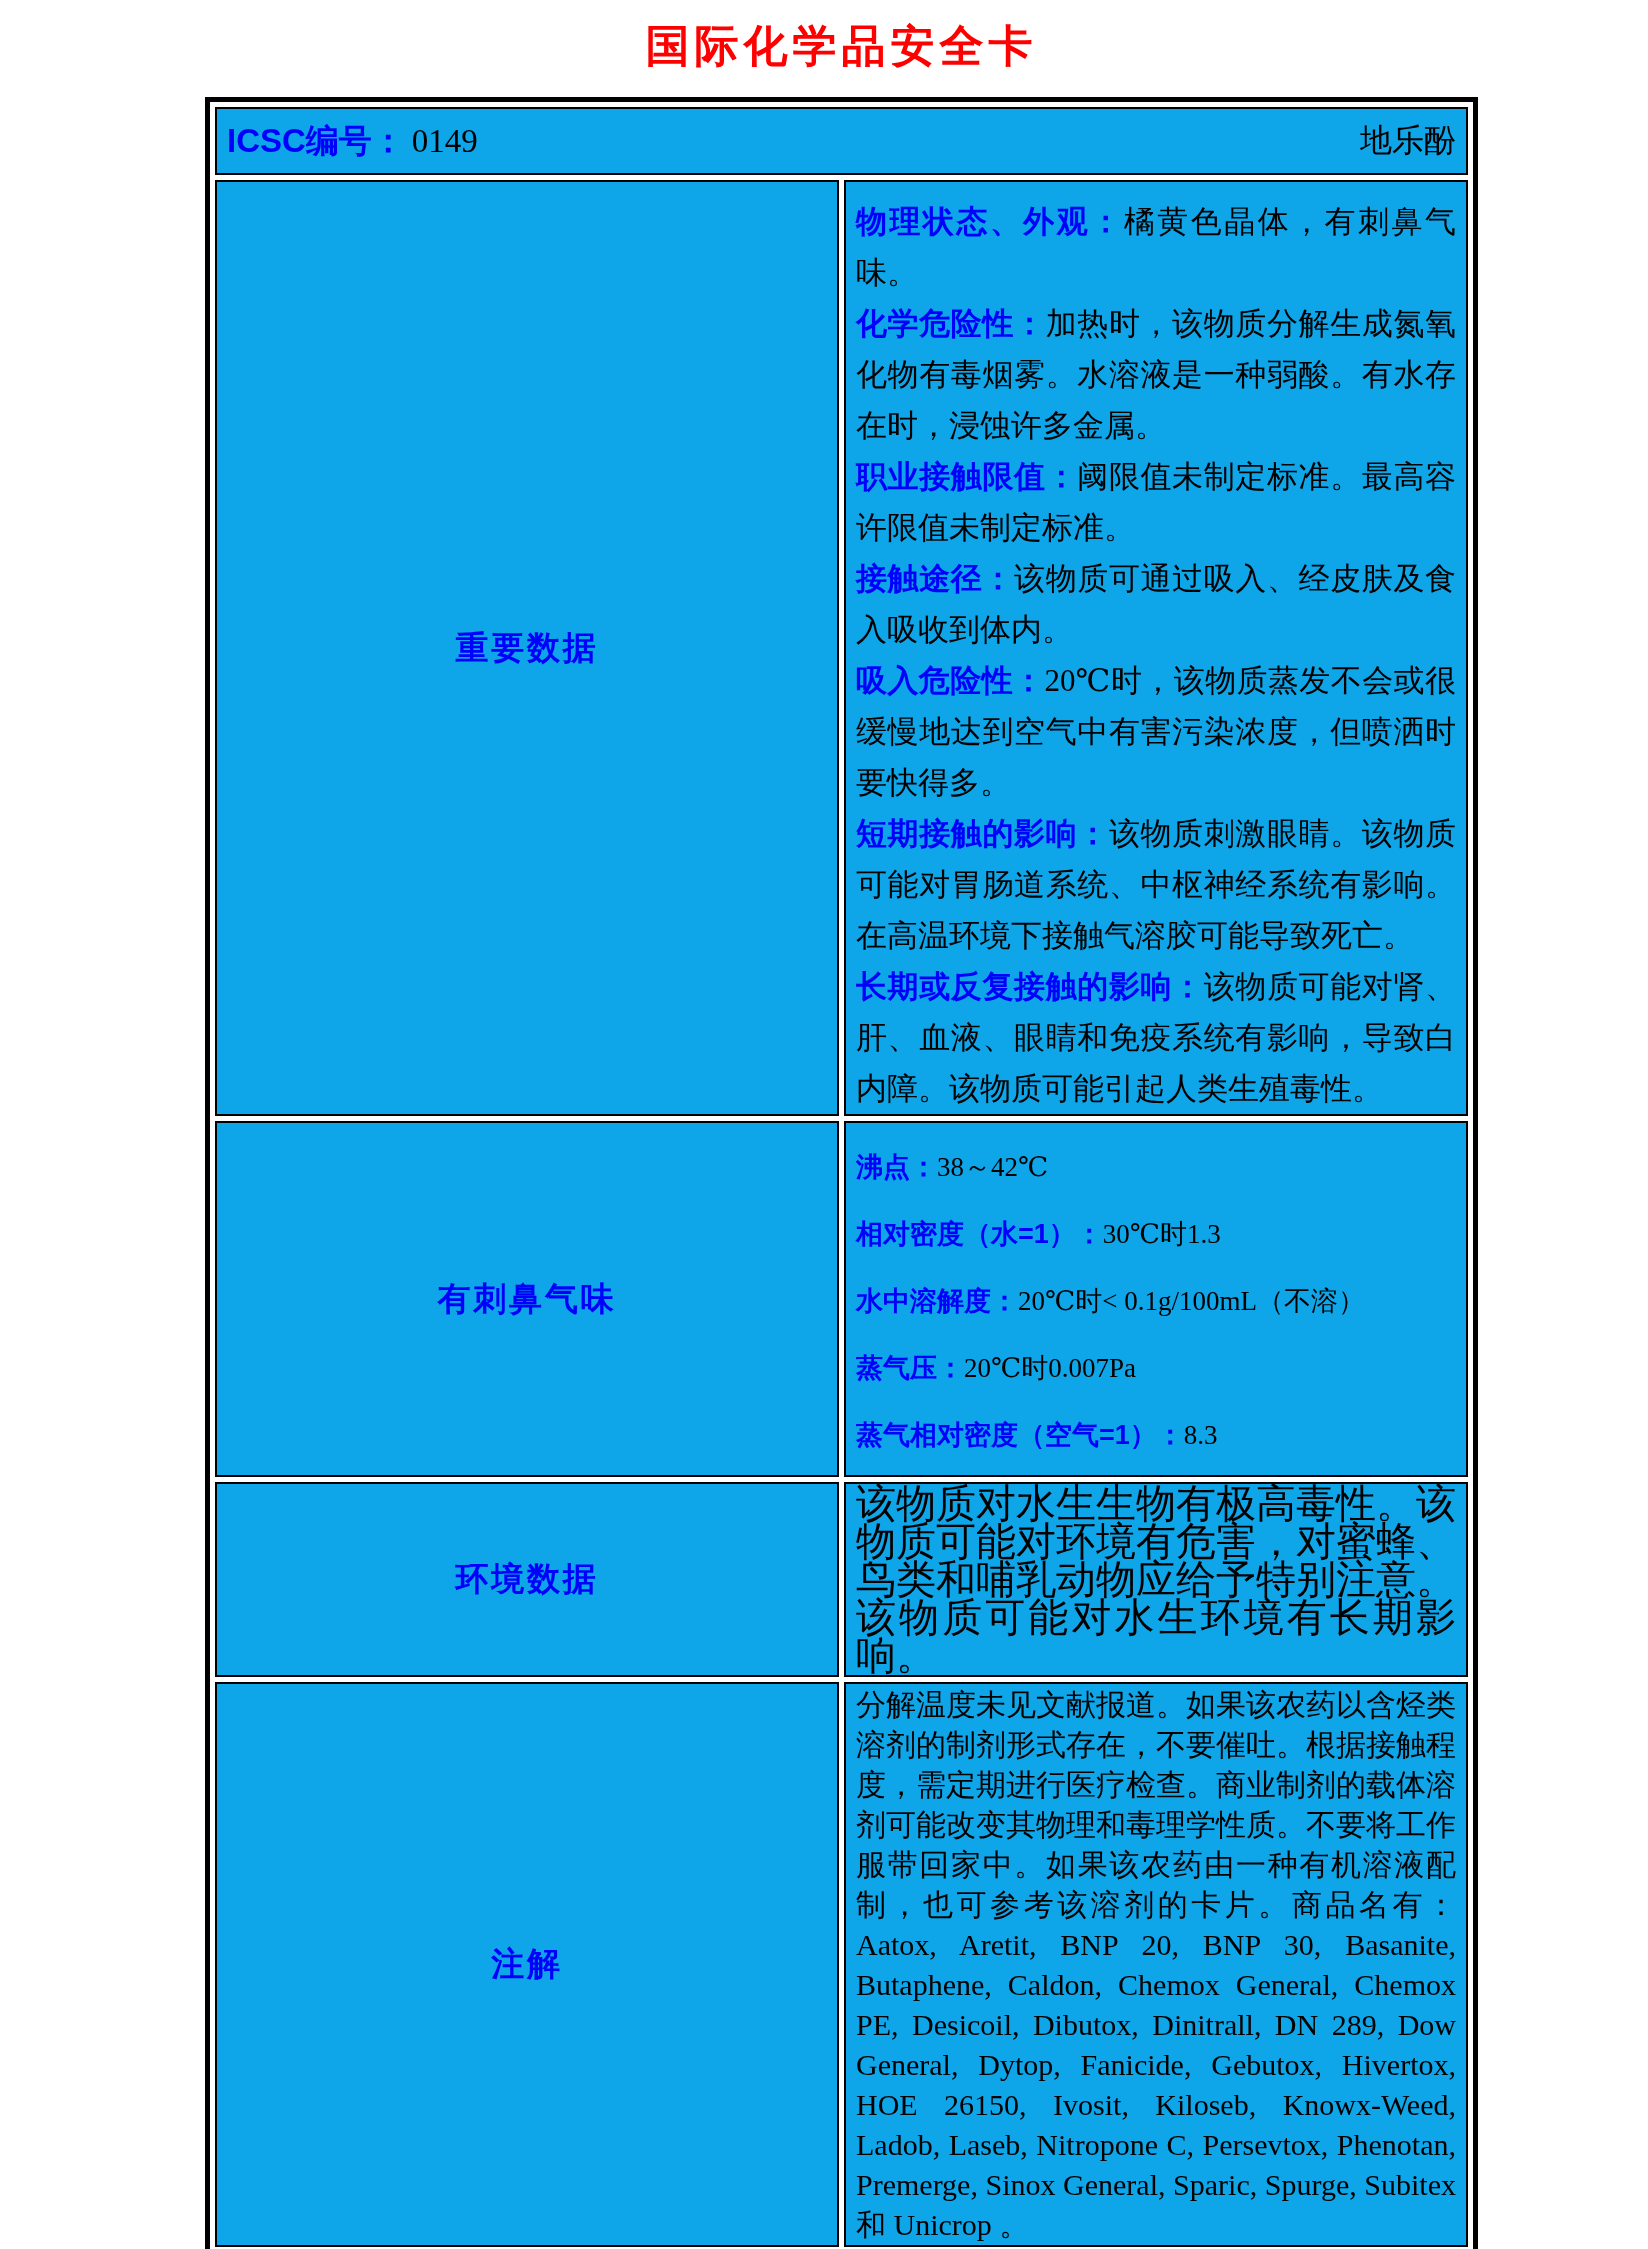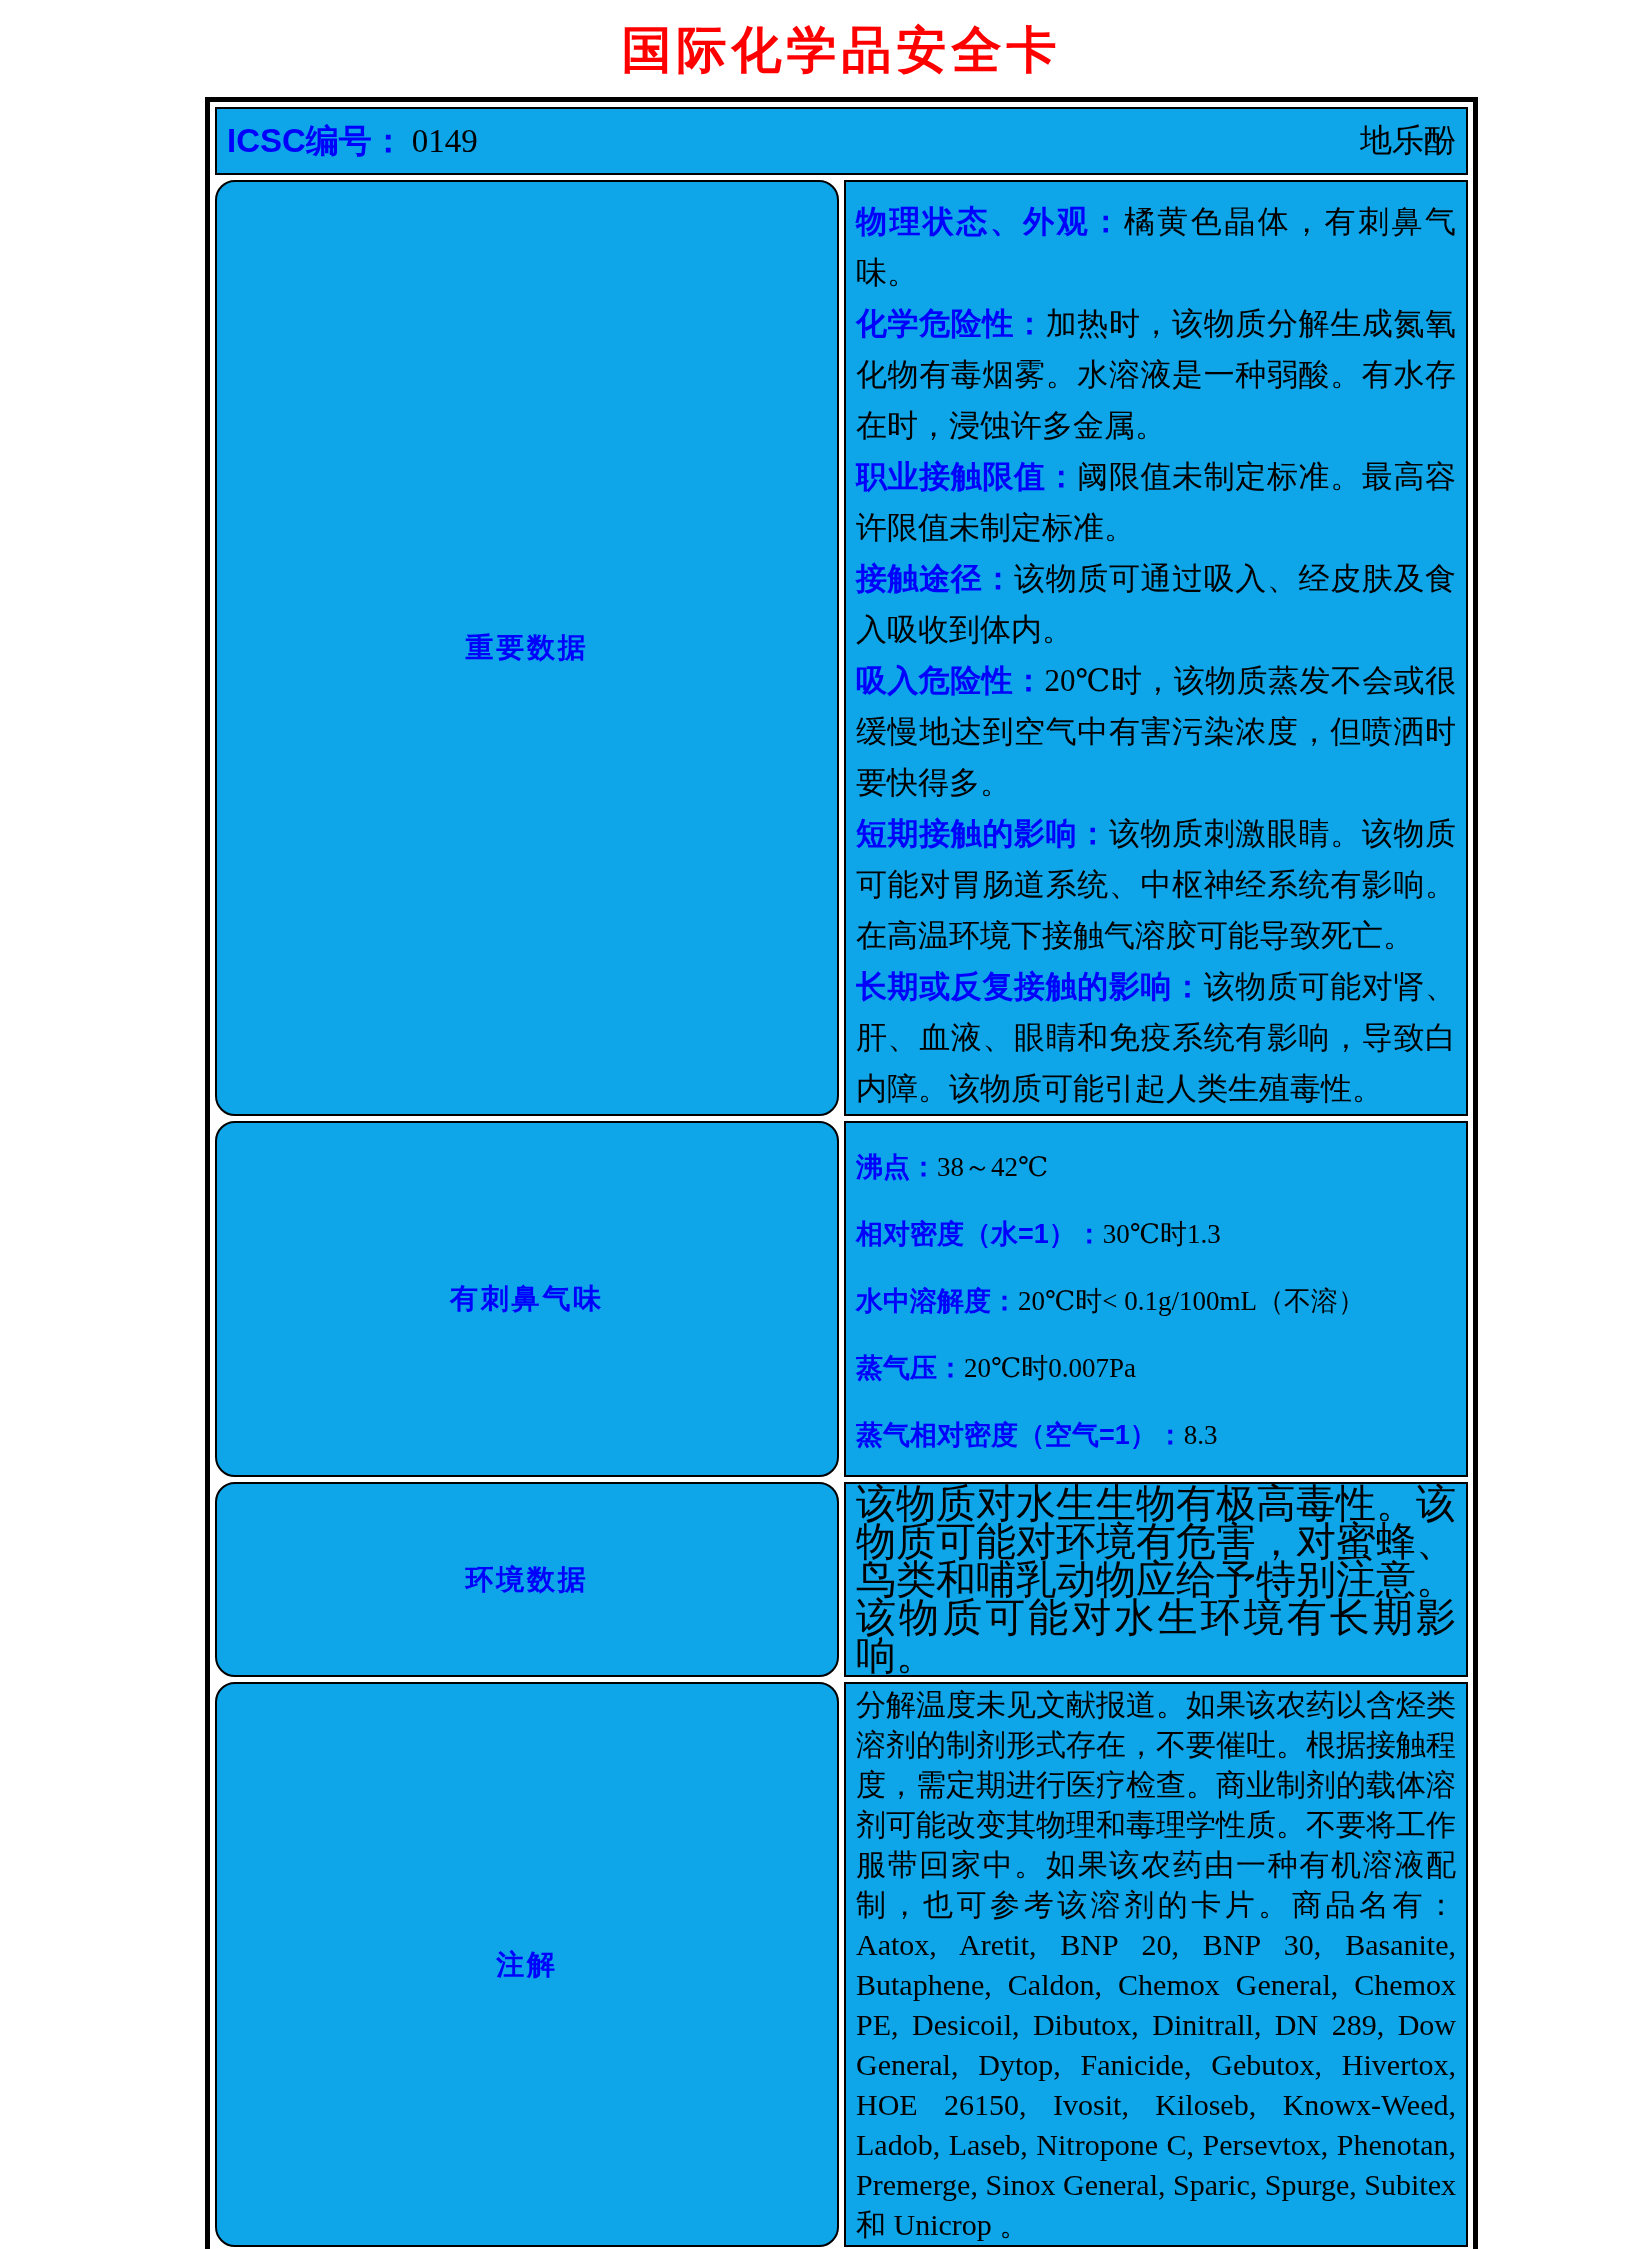--- a/index.html
+++ b/index.html
@@ -1,24 +1,24 @@
 <!DOCTYPE html>
 <html style="font-size:11.3px"><head>
 <meta charset="utf-8">
 <style>
   html,body{margin:0;padding:0;background:#fff;width:1648px;height:2250px;position:relative;
             font-family:"Liberation Serif","DejaVu Serif",serif;color:#000;}
   .page-title{position:absolute;left:205px;top:17px;width:1273px;text-align:center;
-              color:#f00;font-size:50px;font-weight:bold;letter-spacing:5px;
+              color:#f00;font-size:44px;font-weight:bold;letter-spacing:5px;
               font-family:"Liberation Sans","DejaVu Sans",sans-serif;}
   table.card{position:absolute;left:205px;top:97px;width:1273px;
              border:5.7px solid #000;border-collapse:separate;border-spacing:5px;table-layout:fixed;}
   td{border:2.8px solid #000;box-sizing:border-box;vertical-align:top;background:#0ea5e9;}
   td.lbl{width:174px;text-align:center;vertical-align:middle;color:#00f;font-weight:bold;
-         font-size:28px;font-family:"Liberation Sans","DejaVu Sans",sans-serif;letter-spacing:2.8px;border-radius:20px;}
+         font-size:33px;font-family:"Liberation Sans","DejaVu Sans",sans-serif;letter-spacing:2.8px;}
   .blbl{color:#00f;font-weight:bold;font-family:"Liberation Sans","DejaVu Sans",sans-serif;}
   td.hdr{height:68px;vertical-align:middle;padding:0 10px;}
   .hdr-flex{display:flex;justify-content:space-between;align-items:center;}
   .icsc{font-size:33px;}
   .icsc .num{color:#000;font-weight:normal;margin-left:7px;font-family:"Liberation Serif",serif;}
   .chem{font-size:32px;}
   td.important{height:637px;padding:14px 10px 0;font-size:31px;line-height:51px;text-align:justify;margin-top:32px;}
   td.physical{height:356px;padding:11.3px 10px 0;font-size:27px;line-height:67px;}
   td.environment{height:79px;padding:1.4px 10px 0;font-size:40px;line-height:38px;text-align:justify;}
   td.notes{height:386px;padding:1px 10px 0;font-size:30px;line-height:40px;text-align:justify;}

